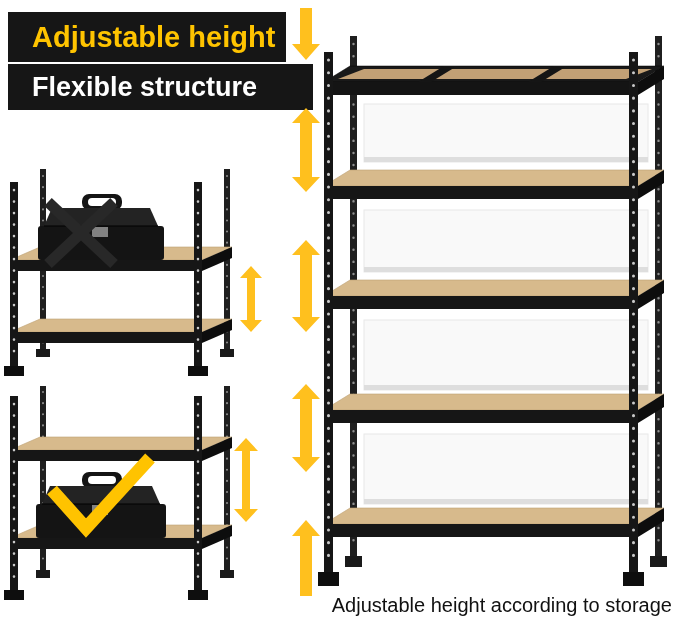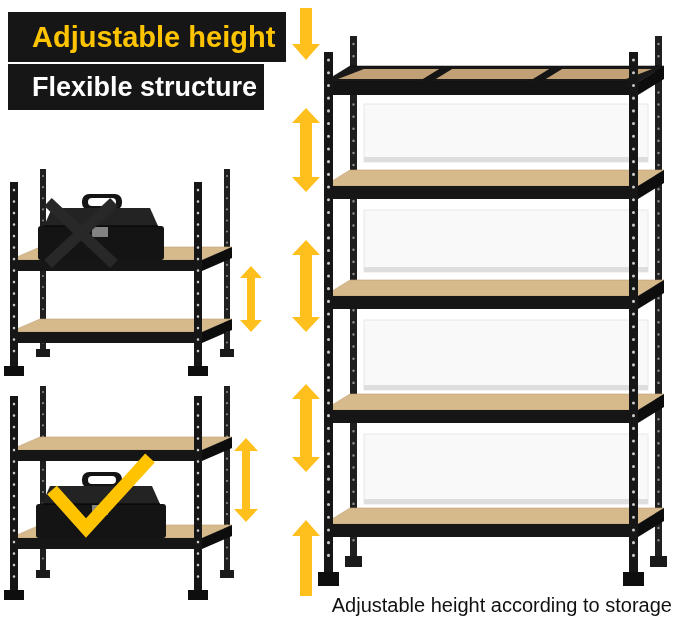--- a/index.html
+++ b/index.html
@@ -7,21 +7,21 @@
     position:relative;width:679px;height:619px;background:#ffffff;
     font-family:"Liberation Sans",sans-serif;overflow:hidden;
   }
   .abs{position:absolute;}
   .banner{
     background:#161616;color:#fff;display:flex;align-items:center;
     padding-left:24px;box-sizing:border-box;font-weight:800;
     letter-spacing:0px;
   }
   .banner.line1{left:8px;top:12px;width:278px;height:50px;font-size:29px;color:#ffc400;}
-  .banner.line2{left:8px;top:64px;width:256px;height:46px;font-size:27px;color:#ffffff;}
+  .banner.line2{left:8px;top:64px;width:305px;height:46px;font-size:27px;color:#ffffff;}
   .caption{
     left:320px;top:594px;width:352px;text-align:right;
     font-size:20px;color:#111;font-weight:400;
   }
   svg{display:block;}
 </style>
 </head>
 <body>
 
 <div class="canvas">

